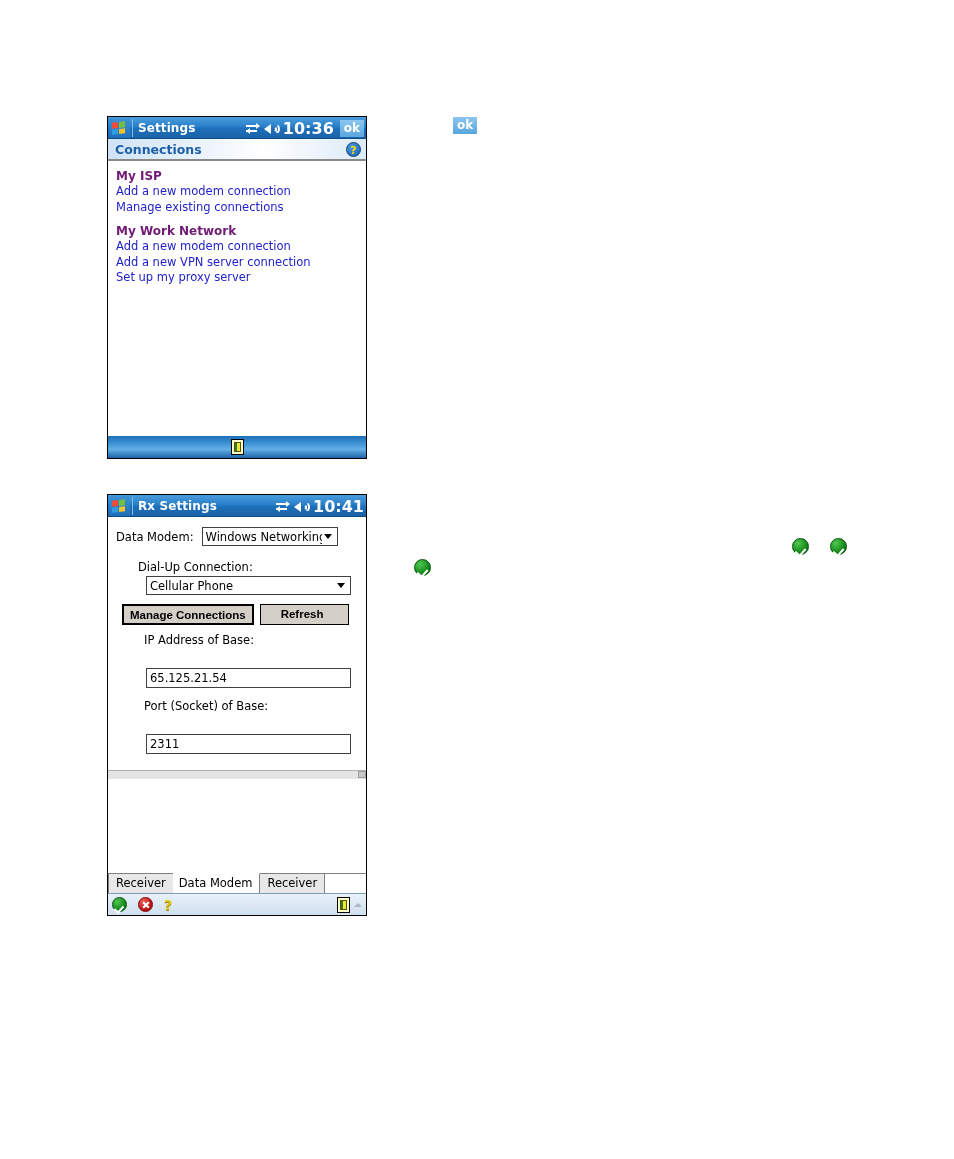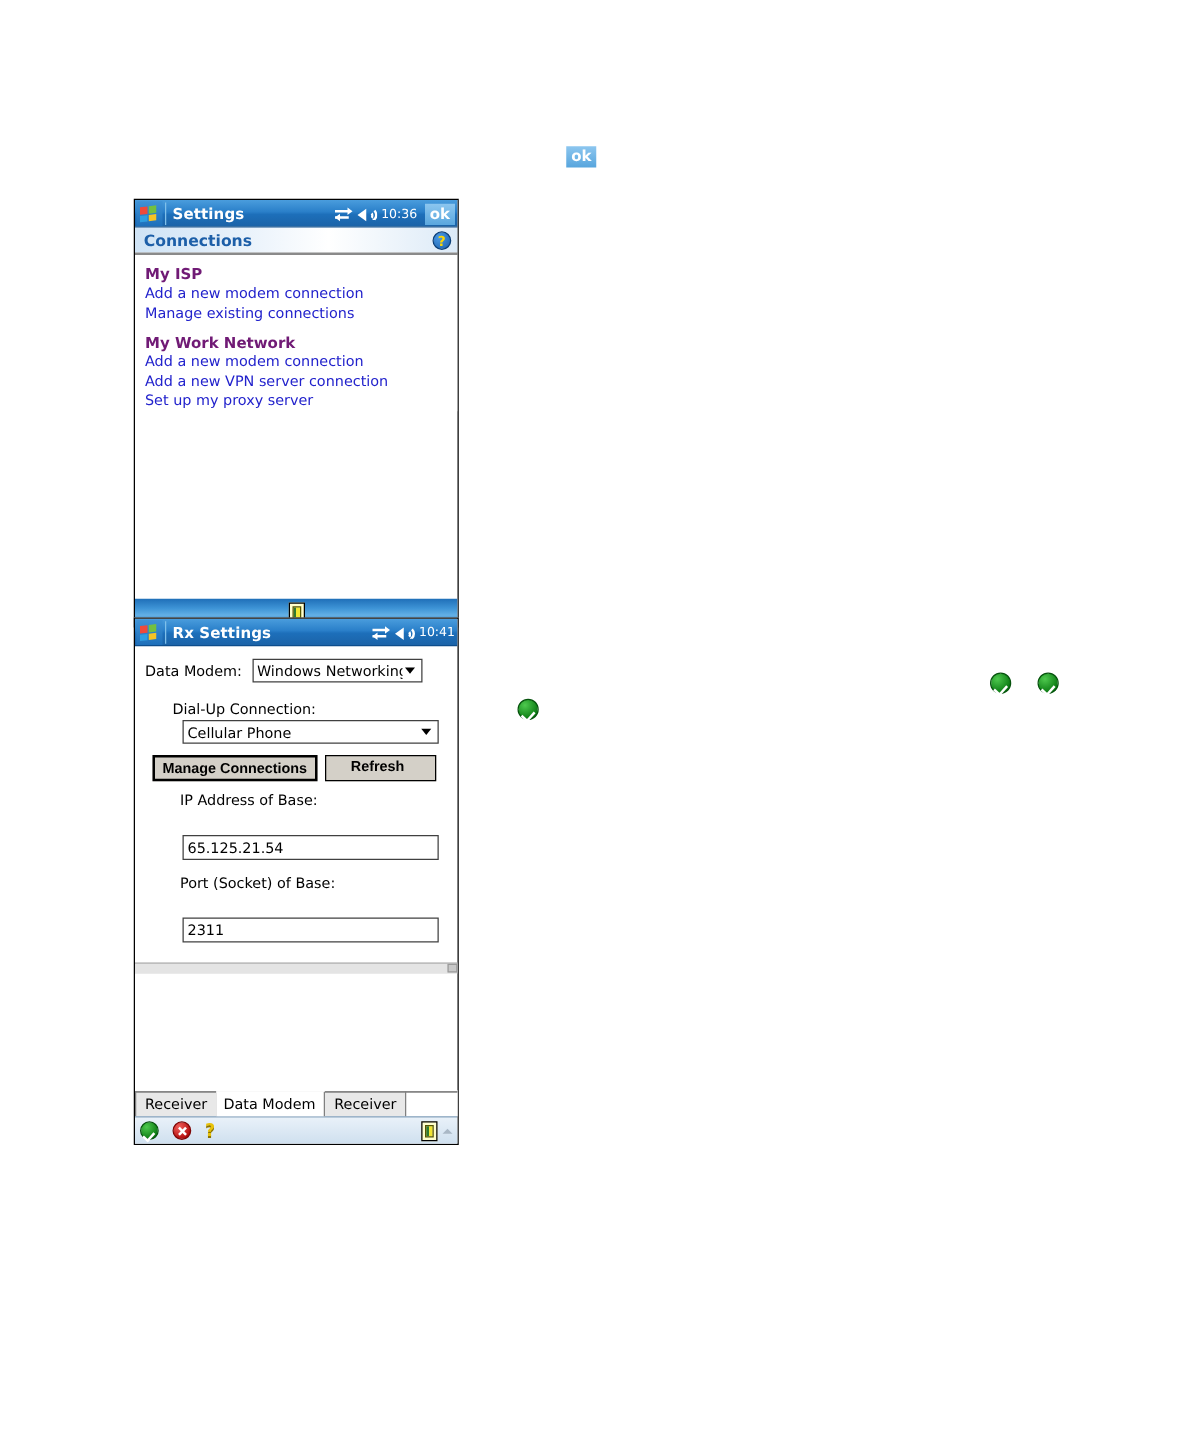--- a/index.html
+++ b/index.html
@@ -21,21 +21,20 @@
     border: 1px solid #000000;
     background: #ffffff;
     box-sizing: border-box;
     overflow: hidden;
   }
   #device-connections {
     left: 107px;
     top: 116px;
     width: 260px;
     height: 343px;
-    margin-top: 43px;
   }
   #device-rxsettings {
     left: 107px;
     top: 494px;
     width: 260px;
     height: 422px;
   }
 
   
   .titlebar {
@@ -144,22 +143,22 @@
     border: 2px solid #ffffff;
     border-left-color: transparent;
     border-top-color: transparent;
     border-bottom-color: transparent;
     border-radius: 0 7px 7px 0;
   }
   .icon-speaker .sp-w1 { left: 7px; top: 4px; width: 2px; height: 3px; }
   .icon-speaker .sp-w2 { left: 9px; top: 1px; width: 3px; height: 8px; }
   .title-time {
     color: #ffffff;
-    font-size: 10px;
-    font-weight: normal;
+    font-size: 16px;
+    font-weight: bold;
     white-space: nowrap;
   }
   .ok-btn {
     background: linear-gradient(to bottom, #8cc6ef, #5aa7de);
     color: #ffffff;
     font-size: 12px;
     font-weight: bold;
     padding: 2px 4px 3px 4px;
     line-height: 12px;
     margin-left: 2px;

